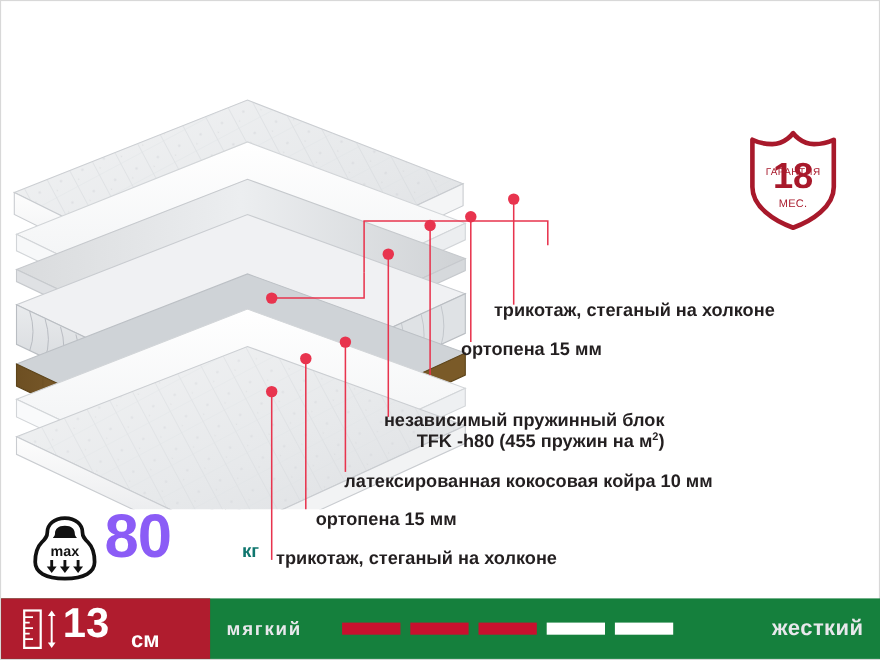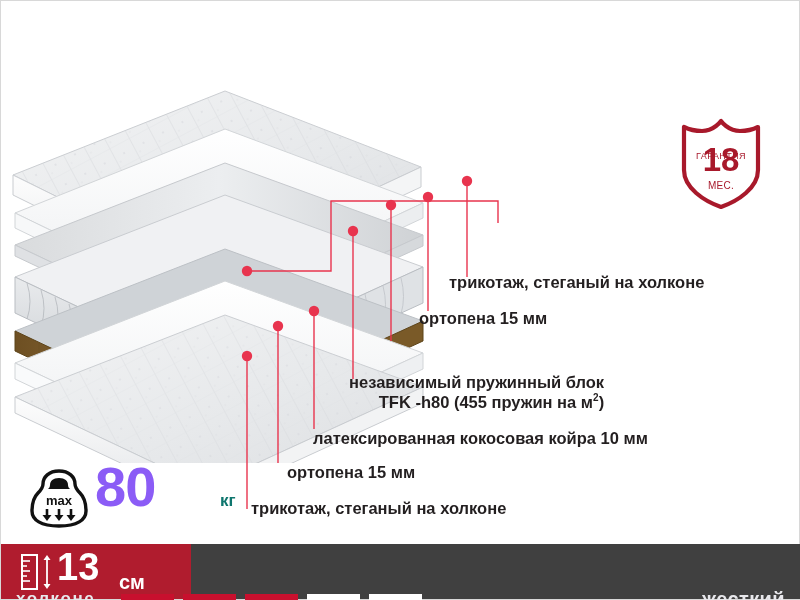--- a/index.html
+++ b/index.html
@@ -49,21 +49,21 @@
   .weight .num{
     position:absolute;left:68px;top:-6px;color:#8b5cf6;
     font-size:56px;font-weight:bold;line-height:1;letter-spacing:-1px;
   }
   .weight .unit{
     position:absolute;left:152px;top:26px;color:#0f766e;
     font-size:17px;font-weight:bold;margin-left:41px;
   }
 
   
-  .bottom{position:absolute;left:0;bottom:0;width:800px;height:55px;background:#404040;display:flex;flex-direction:column;}
+  .bottom{position:absolute;left:0;bottom:0;width:800px;height:55px;background:#15803d;display:flex;}
   .bot-red{
     width:190px;height:55px;background:#b01c2e;display:flex;align-items:center;
     position:relative;flex:0 0 auto;
   }
   .bot-red .ruler{position:absolute;left:18px;top:9px;width:40px;height:38px;}
   .bot-red .cm-num{position:absolute;left:56px;top:4px;color:#fff;font-size:38px;font-weight:bold;line-height:1;}
   .bot-red .cm-unit{position:absolute;left:118px;top:27px;color:#fff;font-size:20px;font-weight:bold;}
   .bot-rest{flex:1 1 auto;display:flex;align-items:center;position:relative;}
   .soft-lbl{position:absolute;left:15px;color:#e8e8ec;font-size:17px;font-weight:bold;letter-spacing:1.6px;}
   .segs{position:absolute;left:120px;display:flex;gap:9px;}
@@ -305,21 +305,21 @@
           <path d="M3 28 L11 28"></path>
         </g>
         <path d="M28 4 L28 34" stroke="#fff" stroke-width="1.8"></path>
         <path d="M24.5 7 L28 2 L31.5 7 Z" fill="#fff"></path>
         <path d="M24.5 31 L28 36 L31.5 31 Z" fill="#fff"></path>
       </svg>
       <div class="cm-num">13</div>
       <div class="cm-unit">см</div>
     </div>
     <div class="bot-rest">
-      <div class="soft-lbl">холконе</div>
+      <div class="soft-lbl">мягкий</div>
       <div class="segs">
         <div class="seg on" style="background: rgb(200, 16, 46);"></div>
         <div class="seg on" style="background: rgb(200, 16, 46);"></div>
         <div class="seg on" style="background: rgb(200, 16, 46);"></div>
         <div class="seg off" style="background: rgb(255, 255, 255);"></div>
         <div class="seg off" style="background: rgb(255, 255, 255);"></div>
       </div>
       <div class="hard-lbl">жесткий</div>
     </div>
   </div>

